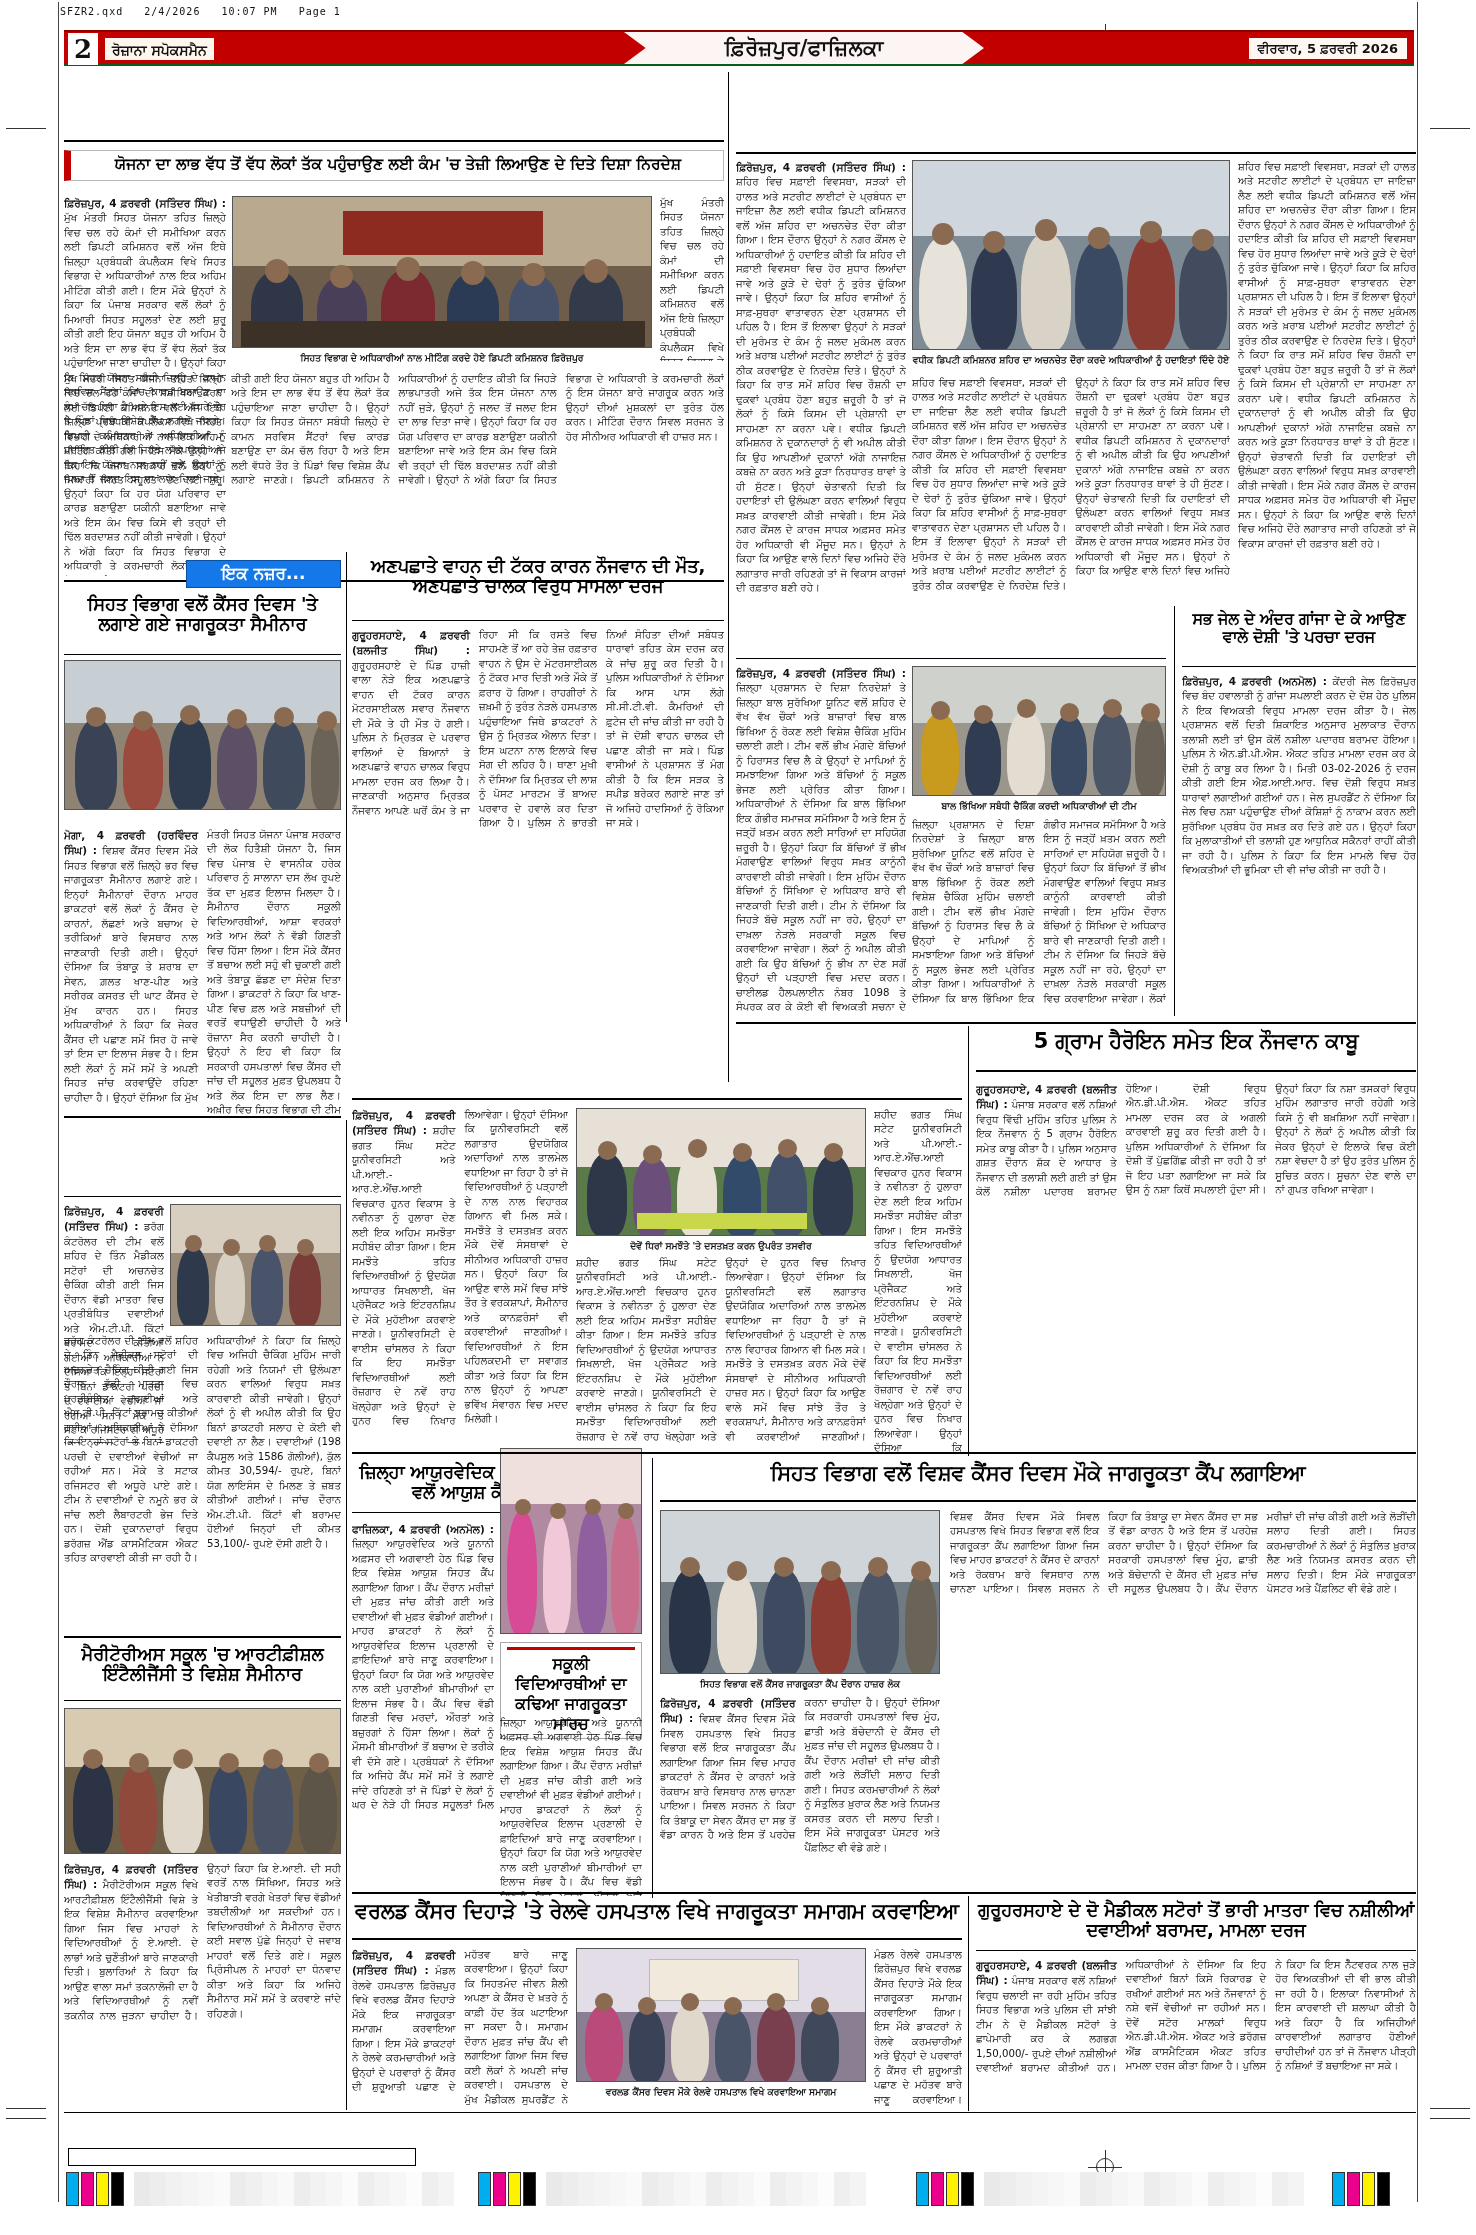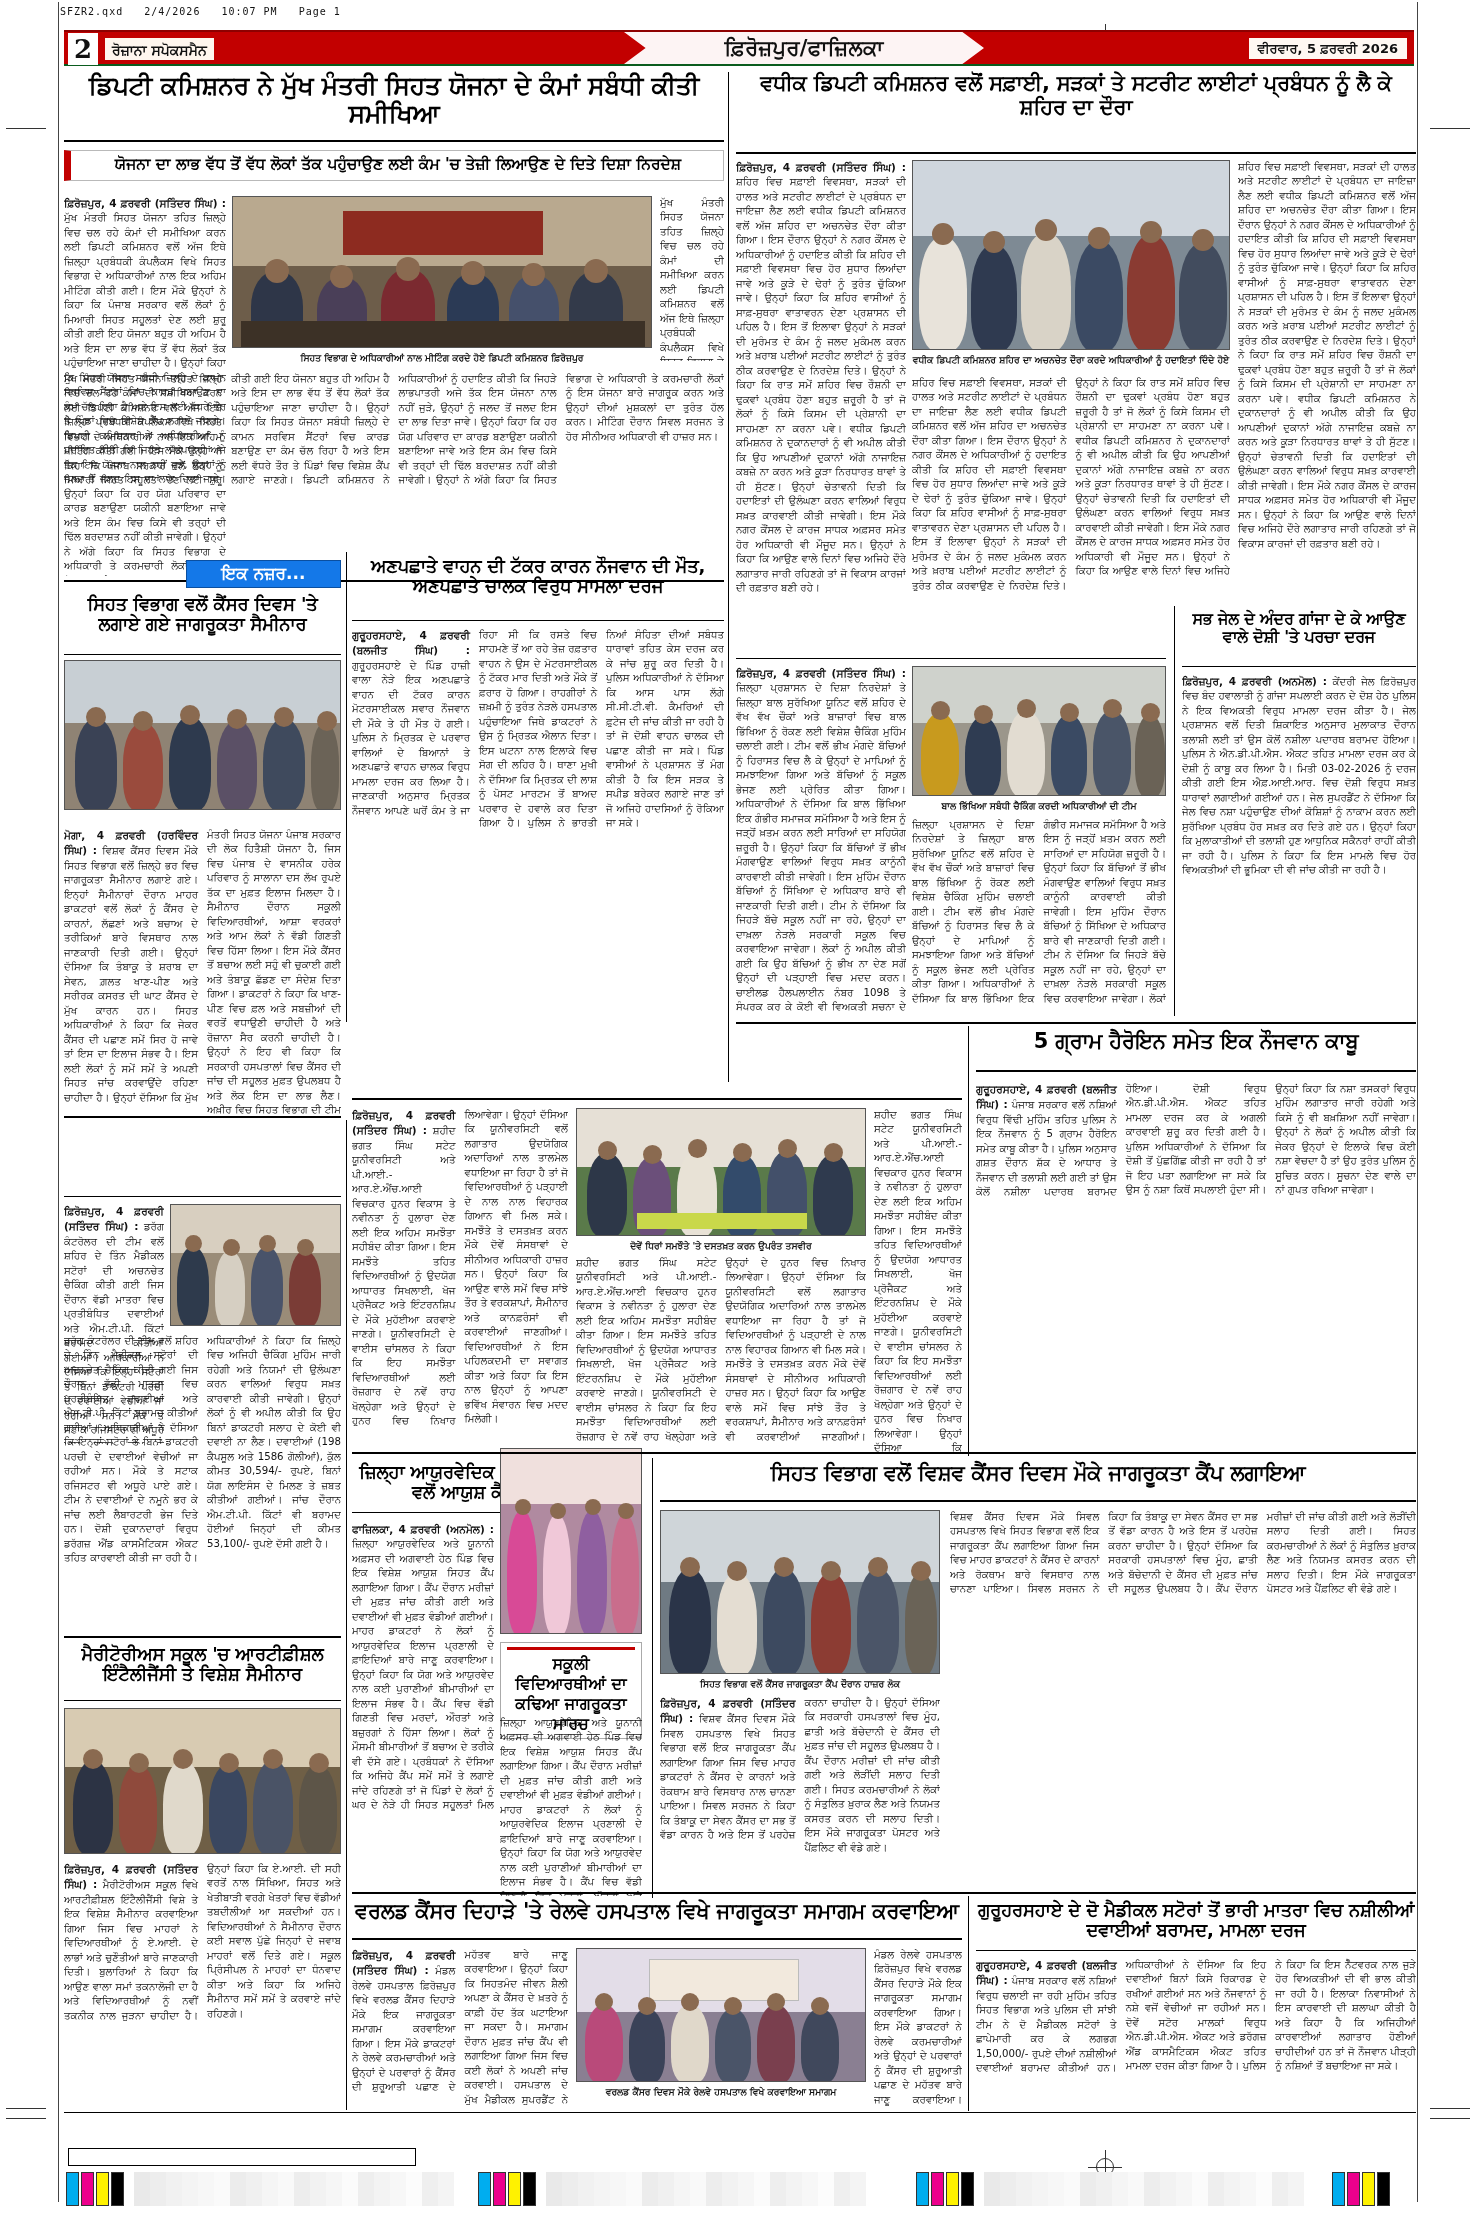--- a/index.html
+++ b/index.html
@@ -174,23 +174,20 @@
   <div class="masthead">
     <div class="page-num">2</div>
     <div class="brand">ਰੋਜ਼ਾਨਾ ਸਪੋਕਸਮੈਨ</div>
     <div class="edition-wrap">
       <div class="edition-bg"></div>
       <div class="edition-title">ਫ਼ਿਰੋਜ਼ਪੁਰ/ਫਾਜ਼ਿਲਕਾ</div>
     </div>
     <div class="date-box">ਵੀਰਵਾਰ, 5 ਫ਼ਰਵਰੀ 2026</div>
   </div>
 
-  <div class="region" style="left:64px; top:72px; width:660px;">
-    <div class="hl hl-xl">ਡਿਪਟੀ ਕਮਿਸ਼ਨਰ ਨੇ ਮੁੱਖ ਮੰਤਰੀ ਸਿਹਤ ਯੋਜਨਾ ਦੇ ਕੰਮਾਂ ਸਬੰਧੀ ਕੀਤੀ ਸਮੀਖਿਆ</div>
-  </div>
   <div class="hline" style="left:64px; top:140px; width:660px; height:2px; background:#000;"></div>
   <div class="region" style="left:64px; top:150px; width:660px;">
     <div class="subhead">ਯੋਜਨਾ ਦਾ ਲਾਭ ਵੱਧ ਤੋਂ ਵੱਧ ਲੋਕਾਂ ਤੱਕ ਪਹੁੰਚਾਉਣ ਲਈ ਕੰਮ 'ਚ ਤੇਜ਼ੀ ਲਿਆਉਣ ਦੇ ਦਿਤੇ ਦਿਸ਼ਾ ਨਿਰਦੇਸ਼</div>
   </div>
 
   <div class="photo" style="left:232px; top:196px; width:420px; height:152px;">
     <div class="sky" style="background:#b9a98f;"></div>
     <div class="floor" style="background:#6d5d4a;"></div>
     <div class="blob" style="left:18px; top:74px; width:52px; height:78px; background:#2e3648;"></div>
     <div class="head" style="left:32px; top:62px; width:24px; height:24px;"></div>
@@ -215,23 +212,20 @@
       <span>ਮੁੱਖ ਮੰਤਰੀ ਸਿਹਤ ਯੋਜਨਾ ਤਹਿਤ ਜ਼ਿਲ੍ਹੇ ਵਿਚ ਚਲ ਰਹੇ ਕੰਮਾਂ ਦੀ ਸਮੀਖਿਆ ਕਰਨ ਲਈ ਡਿਪਟੀ ਕਮਿਸ਼ਨਰ ਵਲੋਂ ਅੱਜ ਇਥੇ ਜ਼ਿਲ੍ਹਾ ਪ੍ਰਬੰਧਕੀ ਕੰਪਲੈਕਸ ਵਿਖੇ ਸਿਹਤ ਵਿਭਾਗ ਦੇ ਅਧਿਕਾਰੀਆਂ ਨਾਲ ਇਕ ਅਹਿਮ ਮੀਟਿੰਗ ਕੀਤੀ ਗਈ। ਇਸ ਮੌਕੇ ਉਨ੍ਹਾਂ ਨੇ ਕਿਹਾ ਕਿ ਪੰਜਾਬ ਸਰਕਾਰ ਵਲੋਂ ਲੋਕਾਂ ਨੂੰ ਮਿਆਰੀ ਸਿਹਤ ਸਹੂਲਤਾਂ ਦੇਣ ਲਈ ਸ਼ੁਰੂ ਕੀਤੀ ਗਈ ਇਹ ਯੋਜਨਾ ਬਹੁਤ ਹੀ ਅਹਿਮ ਹੈ ਅਤੇ ਇਸ ਦਾ ਲਾਭ ਵੱਧ ਤੋਂ ਵੱਧ ਲੋਕਾਂ ਤੱਕ ਪਹੁੰਚਾਇਆ ਜਾਣਾ ਚਾਹੀਦਾ ਹੈ। ਉਨ੍ਹਾਂ ਕਿਹਾ ਕਿ ਸਿਹਤ ਯੋਜਨਾ ਸਬੰਧੀ ਜ਼ਿਲ੍ਹੇ ਦੇ ਕਾਮਨ ਸਰਵਿਸ ਸੈਂਟਰਾਂ ਵਿਚ ਕਾਰਡ ਬਣਾਉਣ ਦਾ ਕੰਮ ਚੱਲ ਰਿਹਾ ਹੈ ਅਤੇ ਇਸ ਲਈ ਵੱਧਰੇ ਤੌਰ ਤੇ ਪਿੰਡਾਂ ਵਿਚ ਵਿਸ਼ੇਸ਼ ਕੈਂਪ ਲਗਾਏ ਜਾਣਗੇ। ਡਿਪਟੀ ਕਮਿਸ਼ਨਰ ਨੇ ਅਧਿਕਾਰੀਆਂ ਨੂੰ ਹਦਾਇਤ ਕੀਤੀ ਕਿ ਜਿਹੜੇ ਲਾਭਪਾਤਰੀ ਅਜੇ ਤੱਕ ਇਸ ਯੋਜਨਾ ਨਾਲ ਨਹੀਂ ਜੁੜੇ, ਉਨ੍ਹਾਂ ਨੂੰ ਜਲਦ ਤੋਂ ਜਲਦ ਇਸ ਦਾ ਲਾਭ ਦਿਤਾ ਜਾਵੇ। ਉਨ੍ਹਾਂ ਕਿਹਾ ਕਿ ਹਰ ਯੋਗ ਪਰਿਵਾਰ ਦਾ ਕਾਰਡ ਬਣਾਉਣਾ ਯਕੀਨੀ ਬਣਾਇਆ ਜਾਵੇ ਅਤੇ ਇਸ ਕੰਮ ਵਿਚ ਕਿਸੇ ਵੀ ਤਰ੍ਹਾਂ ਦੀ ਢਿੱਲ ਬਰਦਾਸ਼ਤ ਨਹੀਂ ਕੀਤੀ ਜਾਵੇਗੀ। ਉਨ੍ਹਾਂ ਨੇ ਅੱਗੇ ਕਿਹਾ ਕਿ ਸਿਹਤ ਵਿਭਾਗ ਦੇ ਅਧਿਕਾਰੀ ਤੇ ਕਰਮਚਾਰੀ ਲੋਕਾਂ ਨੂੰ ਇਸ ਯੋਜਨਾ ਬਾਰੇ ਜਾਗਰੂਕ ਕਰਨ ਅਤੇ ਉਨ੍ਹਾਂ ਦੀਆਂ ਮੁਸ਼ਕਲਾਂ ਦਾ ਤੁਰੰਤ ਹੱਲ ਕਰਨ। ਮੀਟਿੰਗ ਦੌਰਾਨ ਸਿਵਲ ਸਰਜਨ ਤੇ ਹੋਰ ਸੀਨੀਅਰ ਅਧਿਕਾਰੀ ਵੀ ਹਾਜ਼ਰ ਸਨ।</span>
     </div>
   </div>
   <div class="region" style="left:660px; top:196px; width:64px; height:165px;">
     <div class="body-text" style="height:165px;">ਮੁੱਖ ਮੰਤਰੀ ਸਿਹਤ ਯੋਜਨਾ ਤਹਿਤ ਜ਼ਿਲ੍ਹੇ ਵਿਚ ਚਲ ਰਹੇ ਕੰਮਾਂ ਦੀ ਸਮੀਖਿਆ ਕਰਨ ਲਈ ਡਿਪਟੀ ਕਮਿਸ਼ਨਰ ਵਲੋਂ ਅੱਜ ਇਥੇ ਜ਼ਿਲ੍ਹਾ ਪ੍ਰਬੰਧਕੀ ਕੰਪਲੈਕਸ ਵਿਖੇ ਸਿਹਤ ਵਿਭਾਗ ਦੇ ਅਧਿਕਾਰੀਆਂ ਨਾਲ ਇਕ ਅਹਿਮ ਮੀਟਿੰਗ ਕੀਤੀ ਗਈ। ਇਸ ਮੌਕੇ ਉਨ੍ਹਾਂ ਨੇ ਕਿਹਾ ਕਿ ਪੰਜਾਬ ਸਰਕਾਰ ਵਲੋਂ ਲੋਕਾਂ ਨੂੰ ਮਿਆਰੀ ਸਿਹਤ ਸਹੂਲਤਾਂ ਦੇਣ ਲਈ ਸ਼ੁਰੂ ਕੀਤੀ ਗਈ ਇਹ ਯੋਜਨਾ ਬਹੁਤ ਹੀ ਅਹਿਮ ਹੈ ਅਤੇ ਇਸ ਦਾ ਲਾਭ ਵੱਧ ਤੋਂ ਵੱਧ ਲੋਕਾਂ ਤੱਕ ਪਹੁੰਚਾਇਆ ਜਾਣਾ ਚਾਹੀਦਾ ਹੈ। ਉਨ੍ਹਾਂ ਕਿਹਾ ਕਿ ਸਿਹਤ ਯੋਜਨਾ ਸਬੰਧੀ ਜ਼ਿਲ੍ਹੇ ਦੇ ਕਾਮਨ ਸਰਵਿਸ ਸੈਂਟਰਾਂ ਵਿਚ ਕਾਰਡ ਬਣਾਉਣ ਦਾ ਕੰਮ ਚੱਲ ਰਿਹਾ ਹੈ ਅਤੇ ਇਸ ਲਈ ਵੱਧਰੇ ਤੌਰ ਤੇ ਪਿੰਡਾਂ ਵਿਚ ਵਿਸ਼ੇਸ਼ ਕੈਂਪ ਲਗਾਏ ਜਾਣਗੇ। ਡਿਪਟੀ ਕਮਿਸ਼ਨਰ ਨੇ ਅਧਿਕਾਰੀਆਂ ਨੂੰ ਹਦਾਇਤ ਕੀਤੀ ਕਿ ਜਿਹੜੇ ਲਾਭਪਾਤਰੀ ਅਜੇ ਤੱਕ ਇਸ ਯੋਜਨਾ ਨਾਲ ਨਹੀਂ ਜੁੜੇ, ਉਨ੍ਹਾਂ ਨੂੰ ਜਲਦ ਤੋਂ ਜਲਦ ਇਸ ਦਾ ਲਾਭ ਦਿਤਾ ਜਾਵੇ। ਉਨ੍ਹਾਂ ਕਿਹਾ ਕਿ ਹਰ ਯੋਗ ਪਰਿਵਾਰ ਦਾ ਕਾਰਡ ਬਣਾਉਣਾ ਯਕੀਨੀ ਬਣਾਇਆ ਜਾਵੇ ਅਤੇ ਇਸ ਕੰਮ ਵਿਚ ਕਿਸੇ ਵੀ ਤਰ੍ਹਾਂ ਦੀ ਢਿੱਲ ਬਰਦਾਸ਼ਤ ਨਹੀਂ ਕੀਤੀ ਜਾਵੇਗੀ। ਉਨ੍ਹਾਂ ਨੇ ਅੱਗੇ ਕਿਹਾ ਕਿ ਸਿਹਤ ਵਿਭਾਗ ਦੇ ਅਧਿਕਾਰੀ ਤੇ ਕਰਮਚਾਰੀ ਲੋਕਾਂ ਨੂੰ ਇਸ ਯੋਜਨਾ ਬਾਰੇ ਜਾਗਰੂਕ ਕਰਨ ਅਤੇ ਉਨ੍ਹਾਂ ਦੀਆਂ ਮੁਸ਼ਕਲਾਂ ਦਾ ਤੁਰੰਤ ਹੱਲ ਕਰਨ। ਮੀਟਿੰਗ ਦੌਰਾਨ ਸਿਵਲ ਸਰਜਨ ਤੇ ਹੋਰ ਸੀਨੀਅਰ ਅਧਿਕਾਰੀ ਵੀ ਹਾਜ਼ਰ ਸਨ।</div>
   </div>
   <div class="region" style="left:64px; top:372px; width:660px; height:205px;">
     <div class="body-text c4" style="height:205px;">ਮੁੱਖ ਮੰਤਰੀ ਸਿਹਤ ਯੋਜਨਾ ਤਹਿਤ ਜ਼ਿਲ੍ਹੇ ਵਿਚ ਚਲ ਰਹੇ ਕੰਮਾਂ ਦੀ ਸਮੀਖਿਆ ਕਰਨ ਲਈ ਡਿਪਟੀ ਕਮਿਸ਼ਨਰ ਵਲੋਂ ਅੱਜ ਇਥੇ ਜ਼ਿਲ੍ਹਾ ਪ੍ਰਬੰਧਕੀ ਕੰਪਲੈਕਸ ਵਿਖੇ ਸਿਹਤ ਵਿਭਾਗ ਦੇ ਅਧਿਕਾਰੀਆਂ ਨਾਲ ਇਕ ਅਹਿਮ ਮੀਟਿੰਗ ਕੀਤੀ ਗਈ। ਇਸ ਮੌਕੇ ਉਨ੍ਹਾਂ ਨੇ ਕਿਹਾ ਕਿ ਪੰਜਾਬ ਸਰਕਾਰ ਵਲੋਂ ਲੋਕਾਂ ਨੂੰ ਮਿਆਰੀ ਸਿਹਤ ਸਹੂਲਤਾਂ ਦੇਣ ਲਈ ਸ਼ੁਰੂ ਕੀਤੀ ਗਈ ਇਹ ਯੋਜਨਾ ਬਹੁਤ ਹੀ ਅਹਿਮ ਹੈ ਅਤੇ ਇਸ ਦਾ ਲਾਭ ਵੱਧ ਤੋਂ ਵੱਧ ਲੋਕਾਂ ਤੱਕ ਪਹੁੰਚਾਇਆ ਜਾਣਾ ਚਾਹੀਦਾ ਹੈ। ਉਨ੍ਹਾਂ ਕਿਹਾ ਕਿ ਸਿਹਤ ਯੋਜਨਾ ਸਬੰਧੀ ਜ਼ਿਲ੍ਹੇ ਦੇ ਕਾਮਨ ਸਰਵਿਸ ਸੈਂਟਰਾਂ ਵਿਚ ਕਾਰਡ ਬਣਾਉਣ ਦਾ ਕੰਮ ਚੱਲ ਰਿਹਾ ਹੈ ਅਤੇ ਇਸ ਲਈ ਵੱਧਰੇ ਤੌਰ ਤੇ ਪਿੰਡਾਂ ਵਿਚ ਵਿਸ਼ੇਸ਼ ਕੈਂਪ ਲਗਾਏ ਜਾਣਗੇ। ਡਿਪਟੀ ਕਮਿਸ਼ਨਰ ਨੇ ਅਧਿਕਾਰੀਆਂ ਨੂੰ ਹਦਾਇਤ ਕੀਤੀ ਕਿ ਜਿਹੜੇ ਲਾਭਪਾਤਰੀ ਅਜੇ ਤੱਕ ਇਸ ਯੋਜਨਾ ਨਾਲ ਨਹੀਂ ਜੁੜੇ, ਉਨ੍ਹਾਂ ਨੂੰ ਜਲਦ ਤੋਂ ਜਲਦ ਇਸ ਦਾ ਲਾਭ ਦਿਤਾ ਜਾਵੇ। ਉਨ੍ਹਾਂ ਕਿਹਾ ਕਿ ਹਰ ਯੋਗ ਪਰਿਵਾਰ ਦਾ ਕਾਰਡ ਬਣਾਉਣਾ ਯਕੀਨੀ ਬਣਾਇਆ ਜਾਵੇ ਅਤੇ ਇਸ ਕੰਮ ਵਿਚ ਕਿਸੇ ਵੀ ਤਰ੍ਹਾਂ ਦੀ ਢਿੱਲ ਬਰਦਾਸ਼ਤ ਨਹੀਂ ਕੀਤੀ ਜਾਵੇਗੀ। ਉਨ੍ਹਾਂ ਨੇ ਅੱਗੇ ਕਿਹਾ ਕਿ ਸਿਹਤ ਵਿਭਾਗ ਦੇ ਅਧਿਕਾਰੀ ਤੇ ਕਰਮਚਾਰੀ ਲੋਕਾਂ ਨੂੰ ਇਸ ਯੋਜਨਾ ਬਾਰੇ ਜਾਗਰੂਕ ਕਰਨ ਅਤੇ ਉਨ੍ਹਾਂ ਦੀਆਂ ਮੁਸ਼ਕਲਾਂ ਦਾ ਤੁਰੰਤ ਹੱਲ ਕਰਨ। ਮੀਟਿੰਗ ਦੌਰਾਨ ਸਿਵਲ ਸਰਜਨ ਤੇ ਹੋਰ ਸੀਨੀਅਰ ਅਧਿਕਾਰੀ ਵੀ ਹਾਜ਼ਰ ਸਨ।</div>
   </div>
 
-  <div class="region" style="left:736px; top:72px; width:680px;">
-    <div class="hl hl-lg">ਵਧੀਕ ਡਿਪਟੀ ਕਮਿਸ਼ਨਰ ਵਲੋਂ ਸਫ਼ਾਈ, ਸੜਕਾਂ ਤੇ ਸਟਰੀਟ ਲਾਈਟਾਂ ਪ੍ਰਬੰਧਨ ਨੂੰ ਲੈ ਕੇ ਸ਼ਹਿਰ ਦਾ ਦੌਰਾ</div>
-  </div>
   <div class="hline" style="left:736px; top:152px; width:680px; height:2px; background:#000;"></div>
 
   <div class="photo" style="left:912px; top:160px; width:318px; height:190px;">
     <div class="sky" style="background:#cfd6dd; height:40%;"></div>
     <div class="floor" style="background:#7e8a94; height:60%;"></div>
     <div class="blob" style="left:6px; top:76px; width:48px; height:114px; background:#e8e3da;"></div>
     <div class="head" style="left:19px; top:62px; width:22px; height:22px;"></div>
     <div class="blob" style="left:58px; top:84px; width:46px; height:106px; background:#2f3a50;"></div>
     <div class="head" style="left:70px; top:70px; width:22px; height:22px;"></div>
     <div class="blob" style="left:108px; top:72px; width:50px; height:118px; background:#d9d3c7;"></div>

